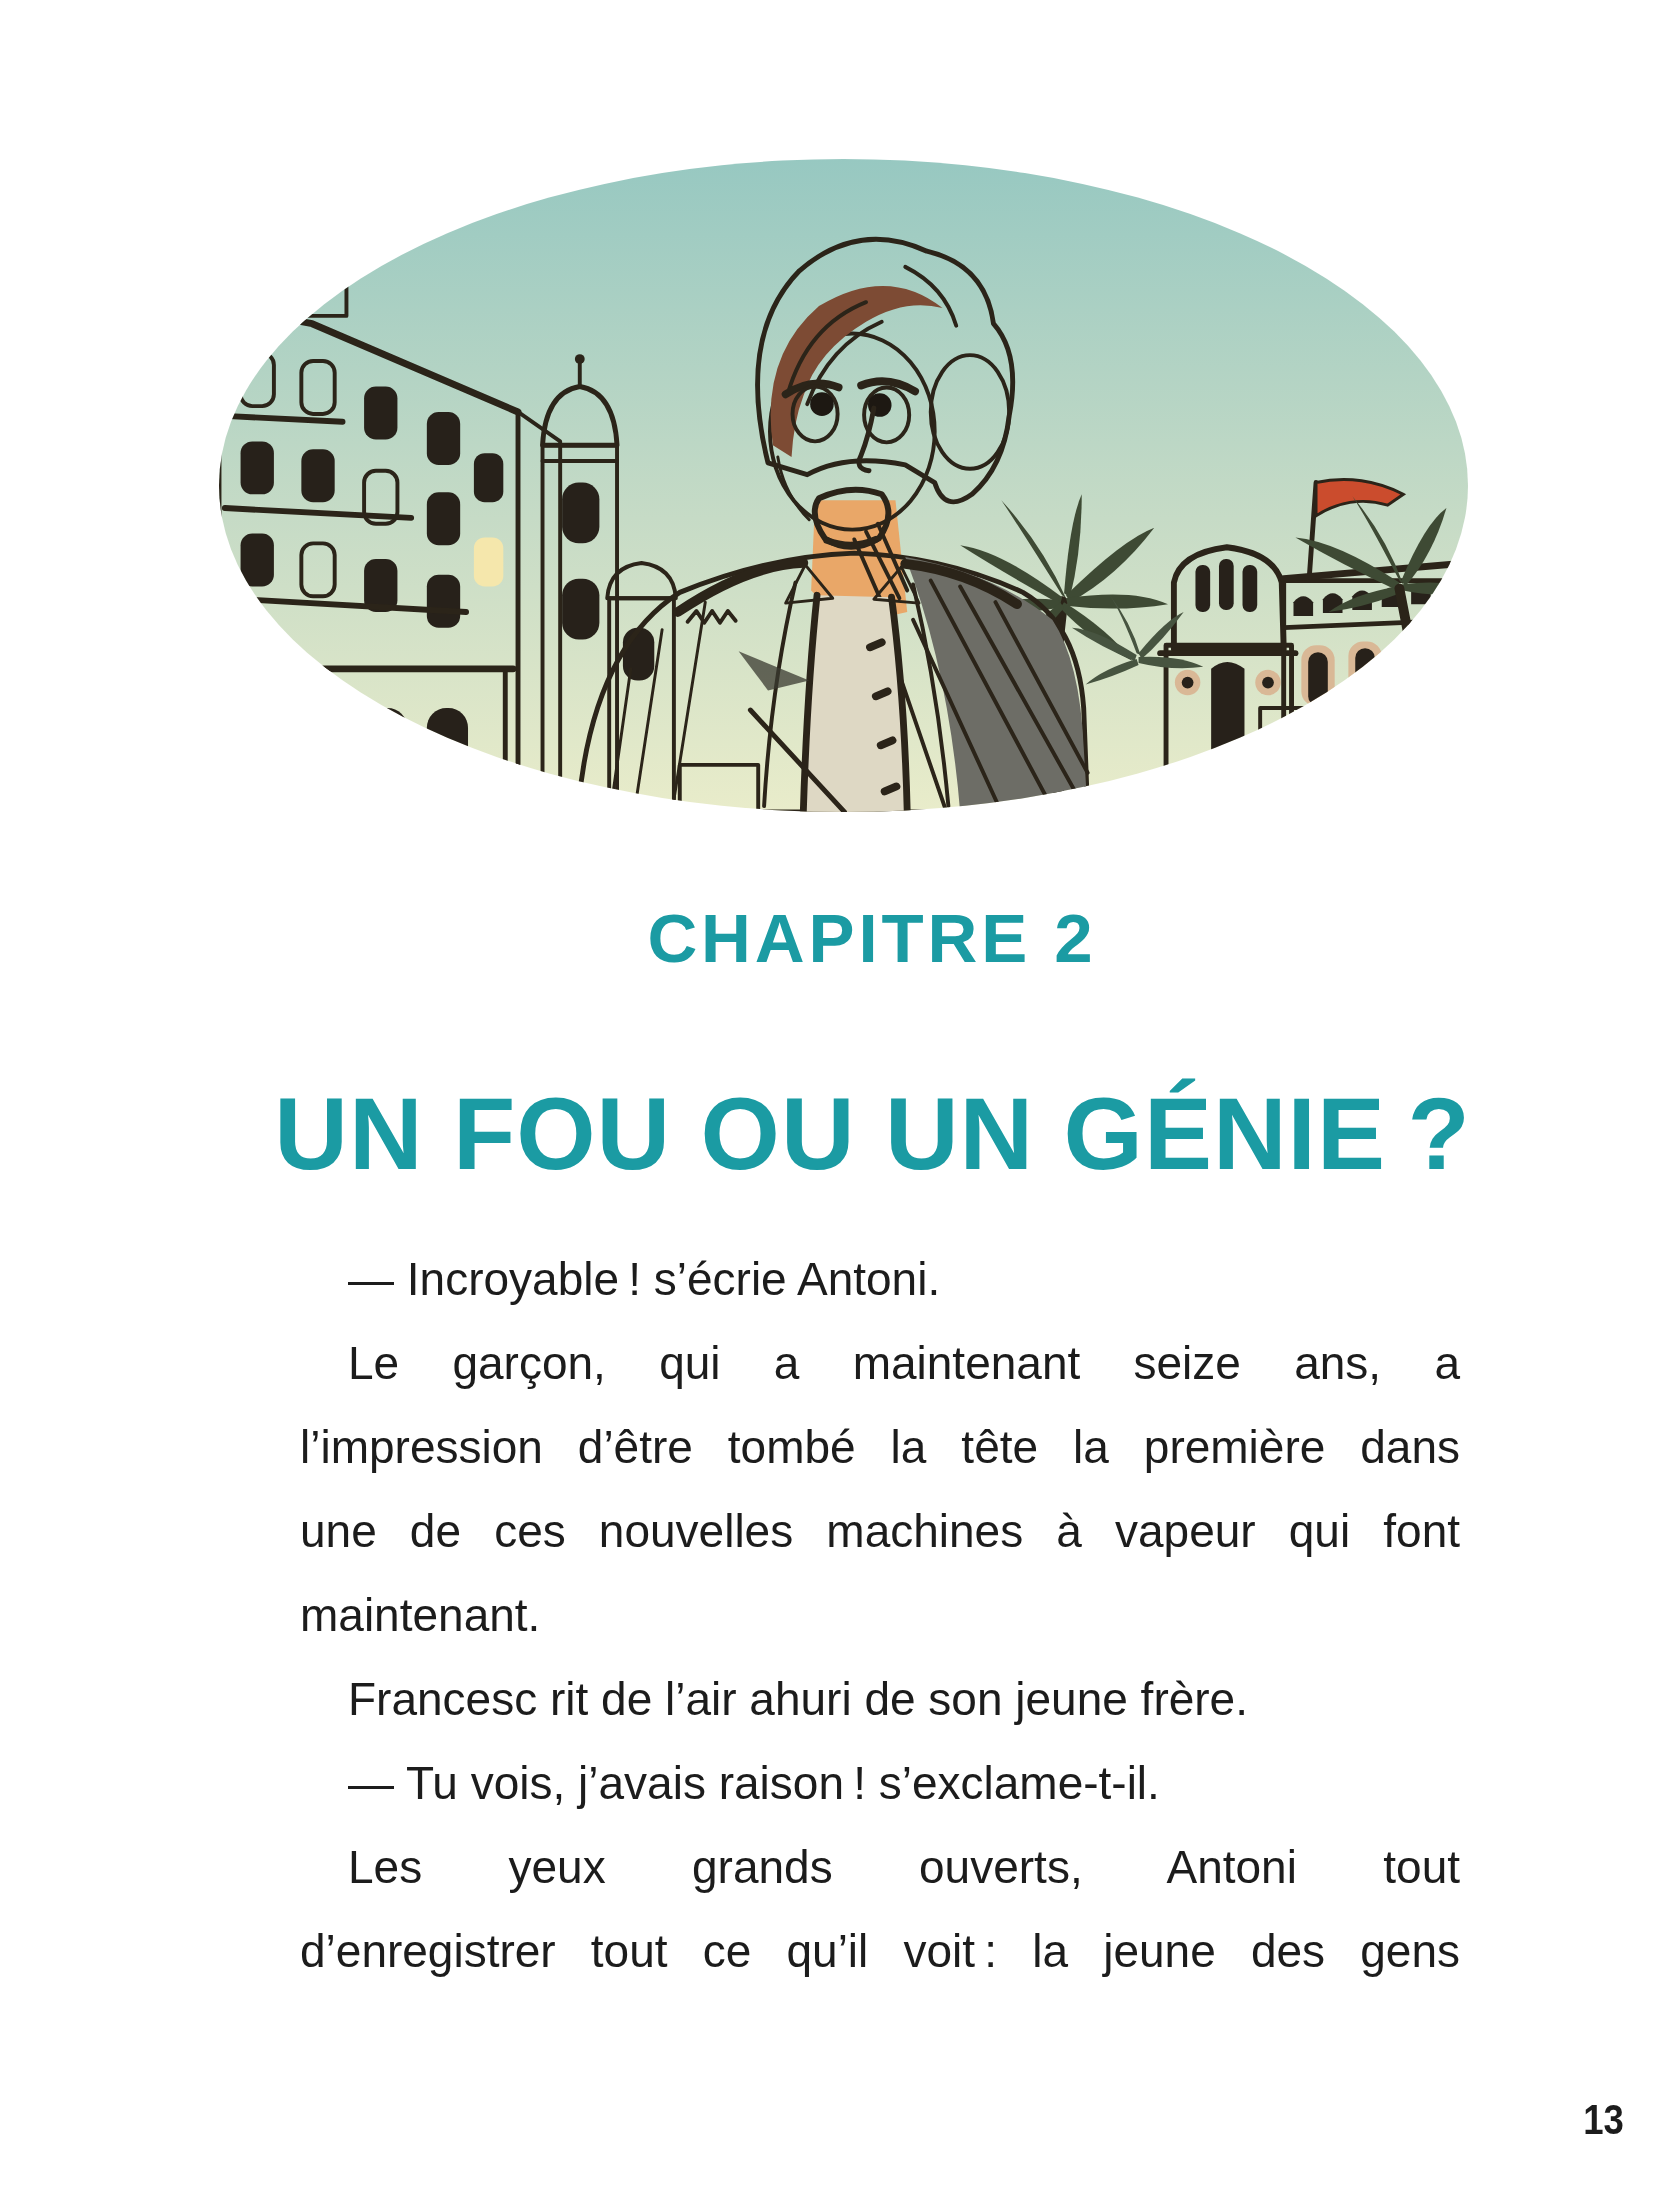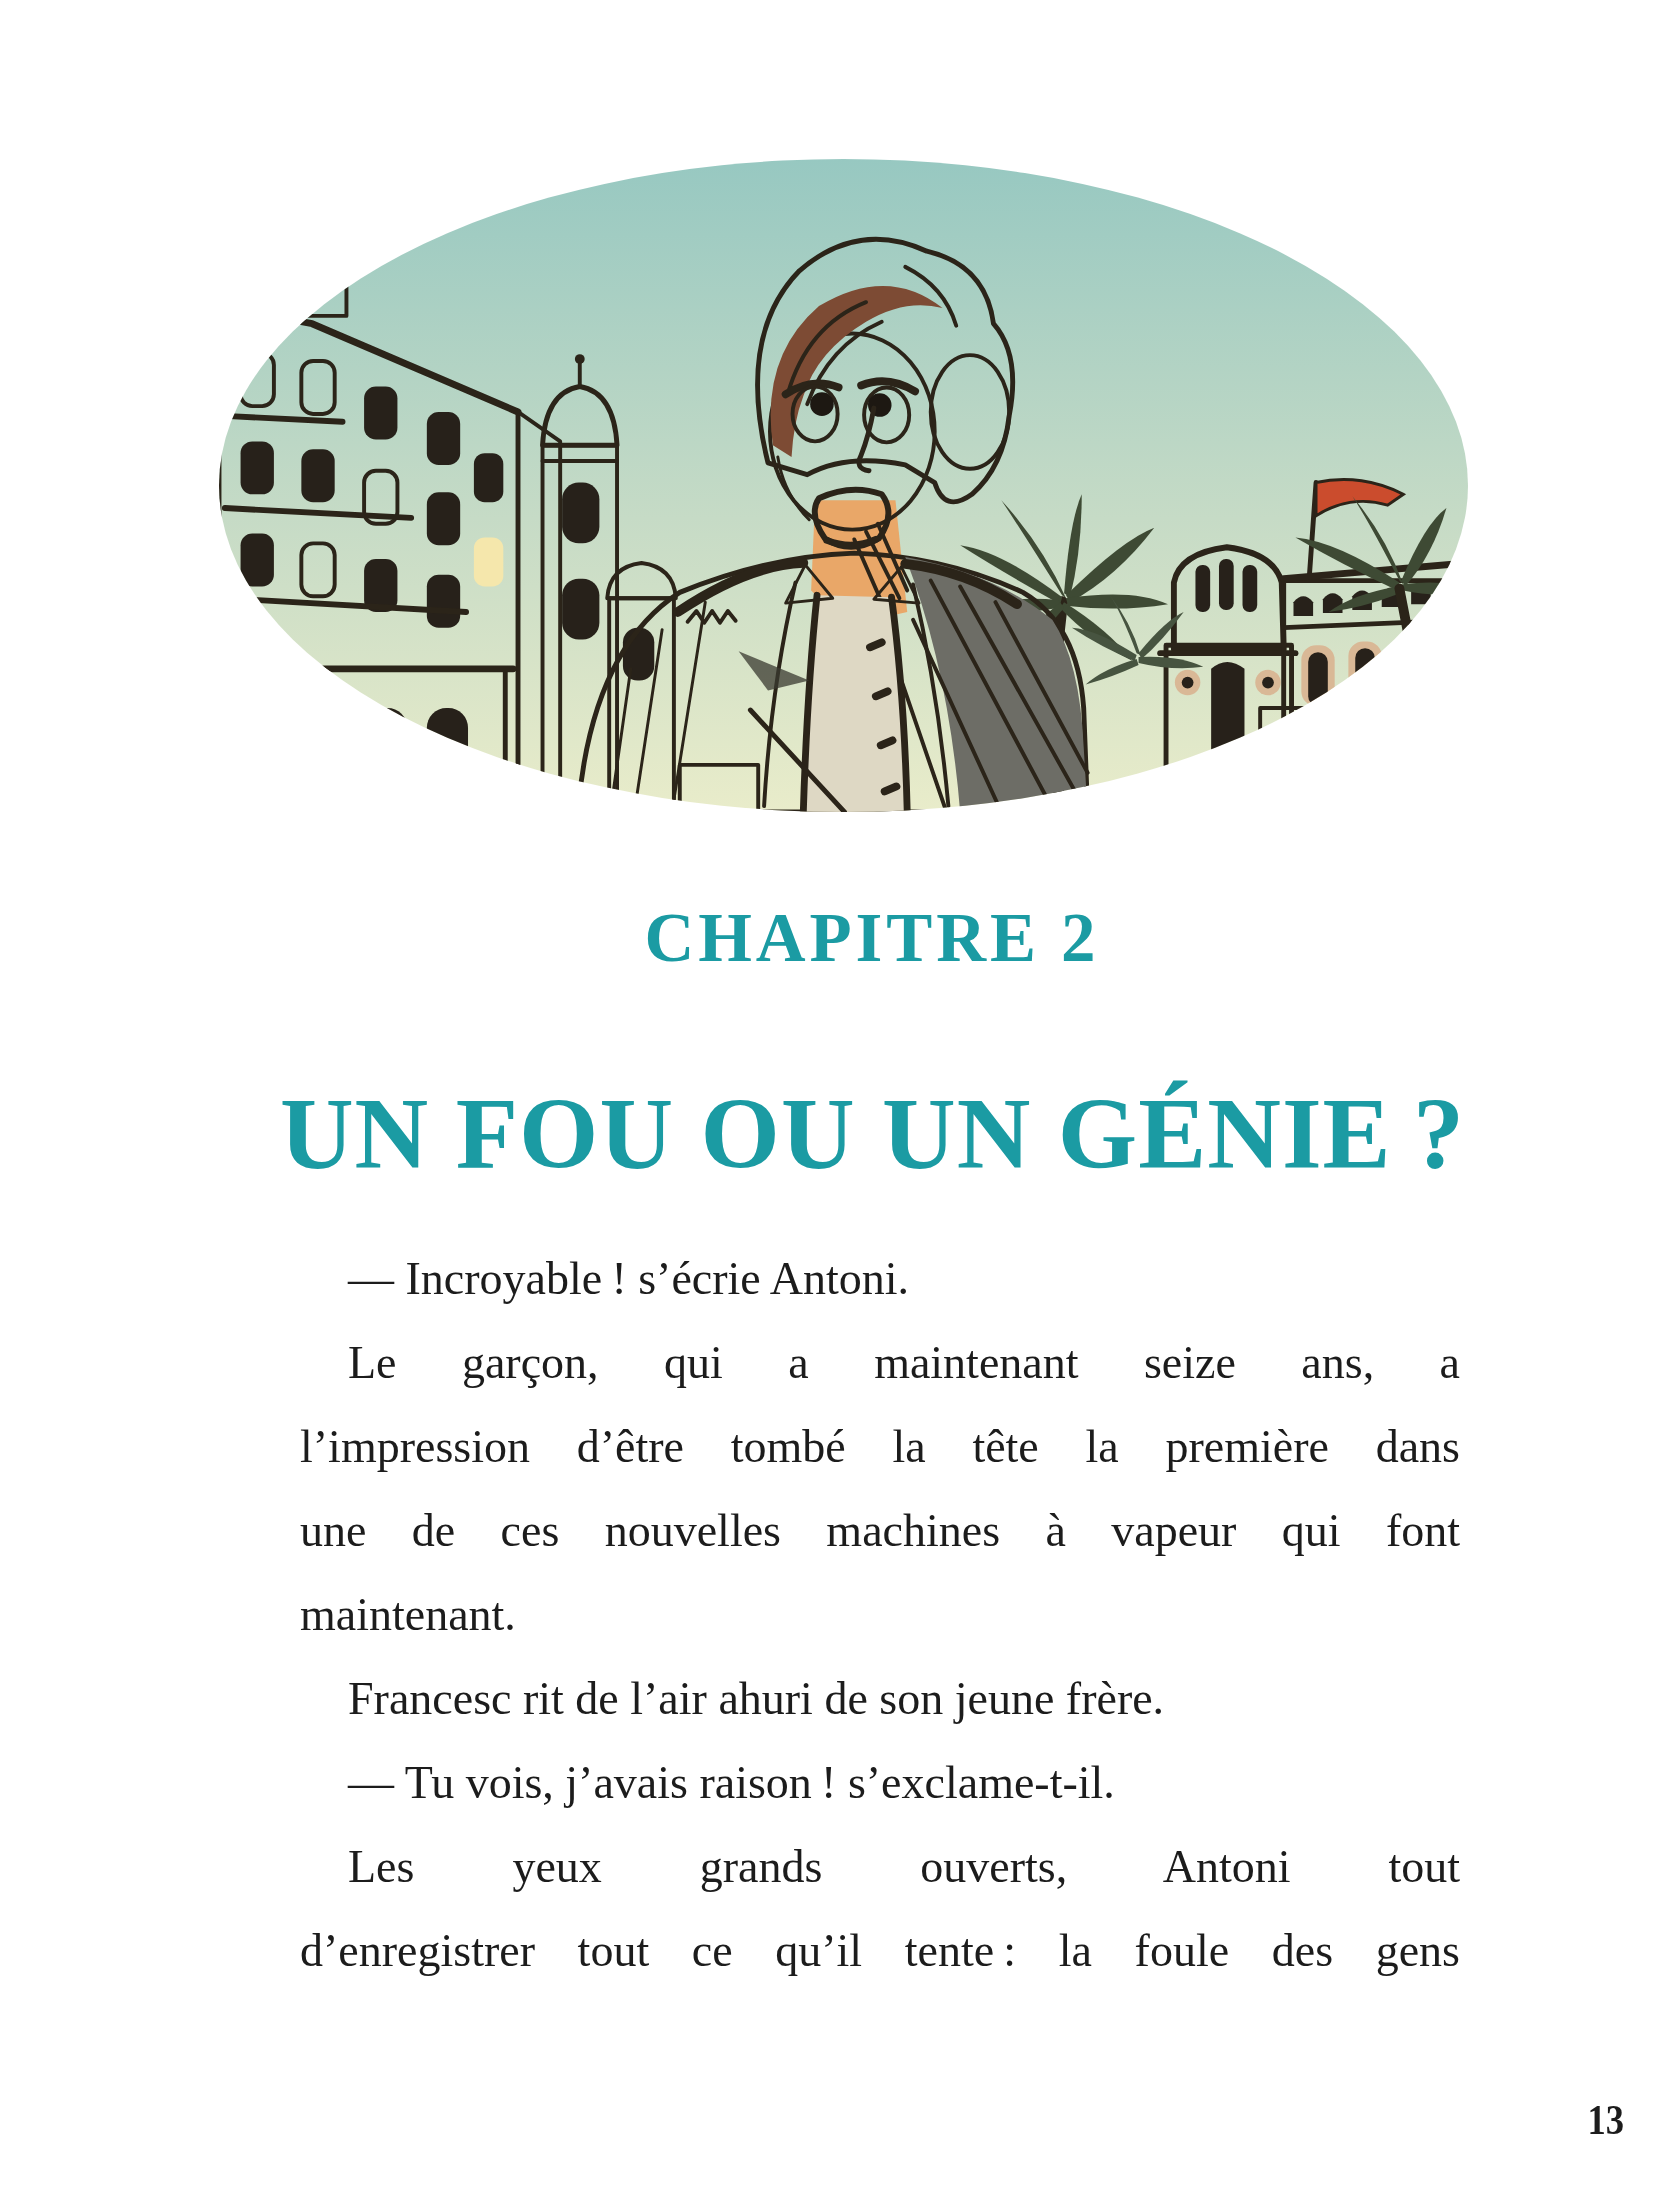--- a/index.html
+++ b/index.html
@@ -1,20 +1,20 @@
 <!DOCTYPE html>
 <html style="--accent: #1b9ba3; --text: #1c1c1c; --paper: #ffffff;"><head>
 <meta charset="utf-8">
 <style>
   html,body{margin:0;padding:0;background:#e8e8e8;}
   :root{--accent:#1b9ba3;--text:#1c1c1c;--paper:#ffffff;}
   #page{
     position:relative;width:1674px;height:2199px;background:var(--paper);
     margin:0 auto;overflow:hidden;
-    font-family:Liberation Serif, serif;
+    font-family:Liberation Sans, sans-serif;
   }
   #oval-illustration{position:absolute;left:219px;top:159px;width:1249px;height:653px;}
   .kicker{
     position:absolute;left:292px;top:904px;width:1160px;text-align:center;
     font-size:69px;font-weight:bold;letter-spacing:3.9px;color:var(--accent);
     line-height:1;
   }
   .chapter-title{
     position:absolute;left:110px;top:1078px;width:1525px;text-align:center;
     font-size:102px;font-weight:bold;letter-spacing:1px;color:var(--accent);
@@ -236,19 +236,19 @@
 
   <div class="body-text">
       <div class="line indent">— Incroyable ! s’écrie Antoni.</div>
       <div class="line justify indent">Le garçon, qui a maintenant seize ans, a</div>
       <div class="line justify">l’impression d’être tombé la tête la première dans</div>
       <div class="line justify">une de ces nouvelles machines à vapeur qui font</div>
       <div class="line">maintenant.</div>
       <div class="line indent">Francesc rit de l’air ahuri de son jeune frère.</div>
       <div class="line indent">— Tu vois, j’avais raison ! s’exclame-t-il.</div>
       <div class="line justify indent">Les yeux grands ouverts, Antoni tout</div>
-      <div class="line justify">d’enregistrer tout ce qu’il tente : la foule des gens</div>
+      <div class="line justify">d’enregistrer tout ce qu’il voit : la jeune des gens</div>
     </div>
 
   <div class="page-number">13</div>
 
 </div>
 
 
 </body></html>

